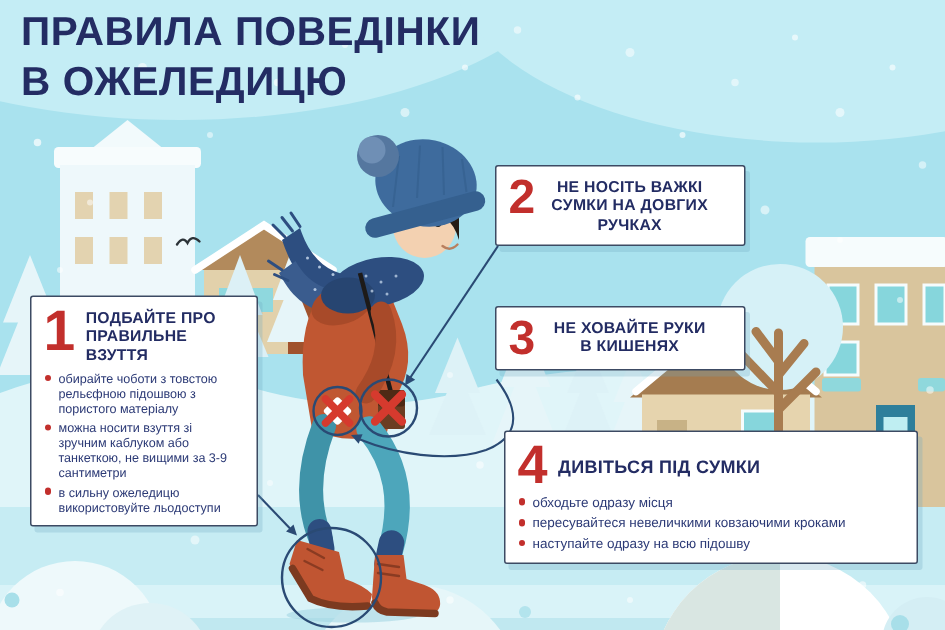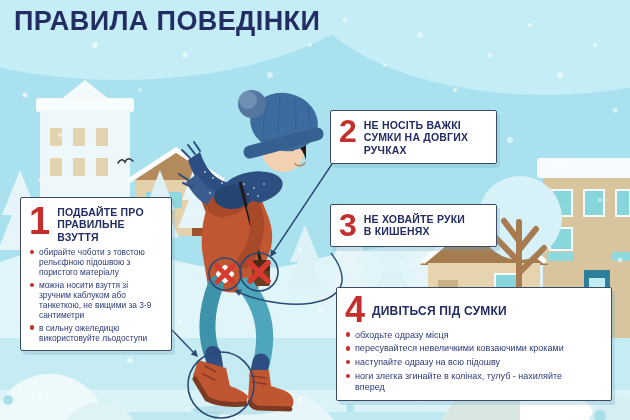--- a/index.html
+++ b/index.html
@@ -34,21 +34,21 @@
   .num{
     color:var(--accent-red);font-weight:800;line-height:.85;
     flex:none;margin-top:1px;
   }
   .tip1 .num{font-size:38px;} .tip2 .num,.tip3 .num{font-size:32px;} .tip4 .num{font-size:36px;}
   .tip-title{
     margin:2px 0 0;font-size:10.5px;font-weight:800;line-height:1.18;
     color:var(--heading-navy);letter-spacing:.2px;
   }
   .tip1 .tip-title{max-width:116px;}
-  .tip2 .tip-title,.tip3 .tip-title{max-width:112px;}
+  .tip2 .tip-title,.tip3 .tip-title{max-width:112px;text-align:center;}
   .tip4 .tip-head{align-items:center;}
   .tip4 .tip-title{font-size:12px;}
   .bullets{
     margin:4px 0 0;padding:0 6px 0 0;list-style:none;
     font-size:8.4px;line-height:1.2;color:var(--body-navy);font-weight:500;
   }
   .bullets li{position:relative;padding-left:10px;margin-top:2.5px;}
   .bullets li::before{
     content:"";position:absolute;left:1px;top:2.8px;width:4.4px;height:4.4px;
     border-radius:50%;background:var(--accent-red);
@@ -302,20 +302,21 @@
       <polygon points="198,357 190.7,354.4 195.7,349.6" fill="#2a4a74" stroke="none"></polygon>
       <path d="M332,164 L272,254"></path>
       <polygon points="270,257 271,249.3 276.8,253.1" fill="#2a4a74" stroke="none"></polygon>
       <path d="M331,253 C344,270 350,290 324,300 C298,309 262,302 240,293"></path>
       <polygon points="234,290 241.7,289.5 239.1,295.9" fill="#2a4a74" stroke="none"></polygon>
     </g>
   </svg>
 
   <h1 class="main-title">
     <span>ПРАВИЛА ПОВЕДІНКИ</span>
+    <span>В ОЖЕЛЕДИЦЮ</span>
   </h1>
 
   <section class="tip tip1">
     <div class="tip-head">
       <span class="num">1</span>
       <h2 class="tip-title">ПОДБАЙТЕ ПРО ПРАВИЛЬНЕ ВЗУТТЯ</h2>
     </div>
     <ul class="bullets">
         <li>обирайте чоботи з товстою рельєфною підошвою з пористого матеріалу</li>
         <li>можна носити взуття зі зручним каблуком або танкеткою, не вищими за 3-9 сантиметри</li>
@@ -339,17 +340,16 @@
 
   <section class="tip tip4">
     <div class="tip-head">
       <span class="num">4</span>
       <h2 class="tip-title">ДИВІТЬСЯ ПІД СУМКИ</h2>
     </div>
     <ul class="bullets">
         <li>обходьте одразу місця</li>
         <li>пересувайтеся невеличкими ковзаючими кроками</li>
         <li>наступайте одразу на всю підошву</li>
-        <li>ноги злегка згинайте в колінах, тулуб - нахиляйте вперед</li>
       </ul>
   </section>
 
 </div>
 
 </body></html>

